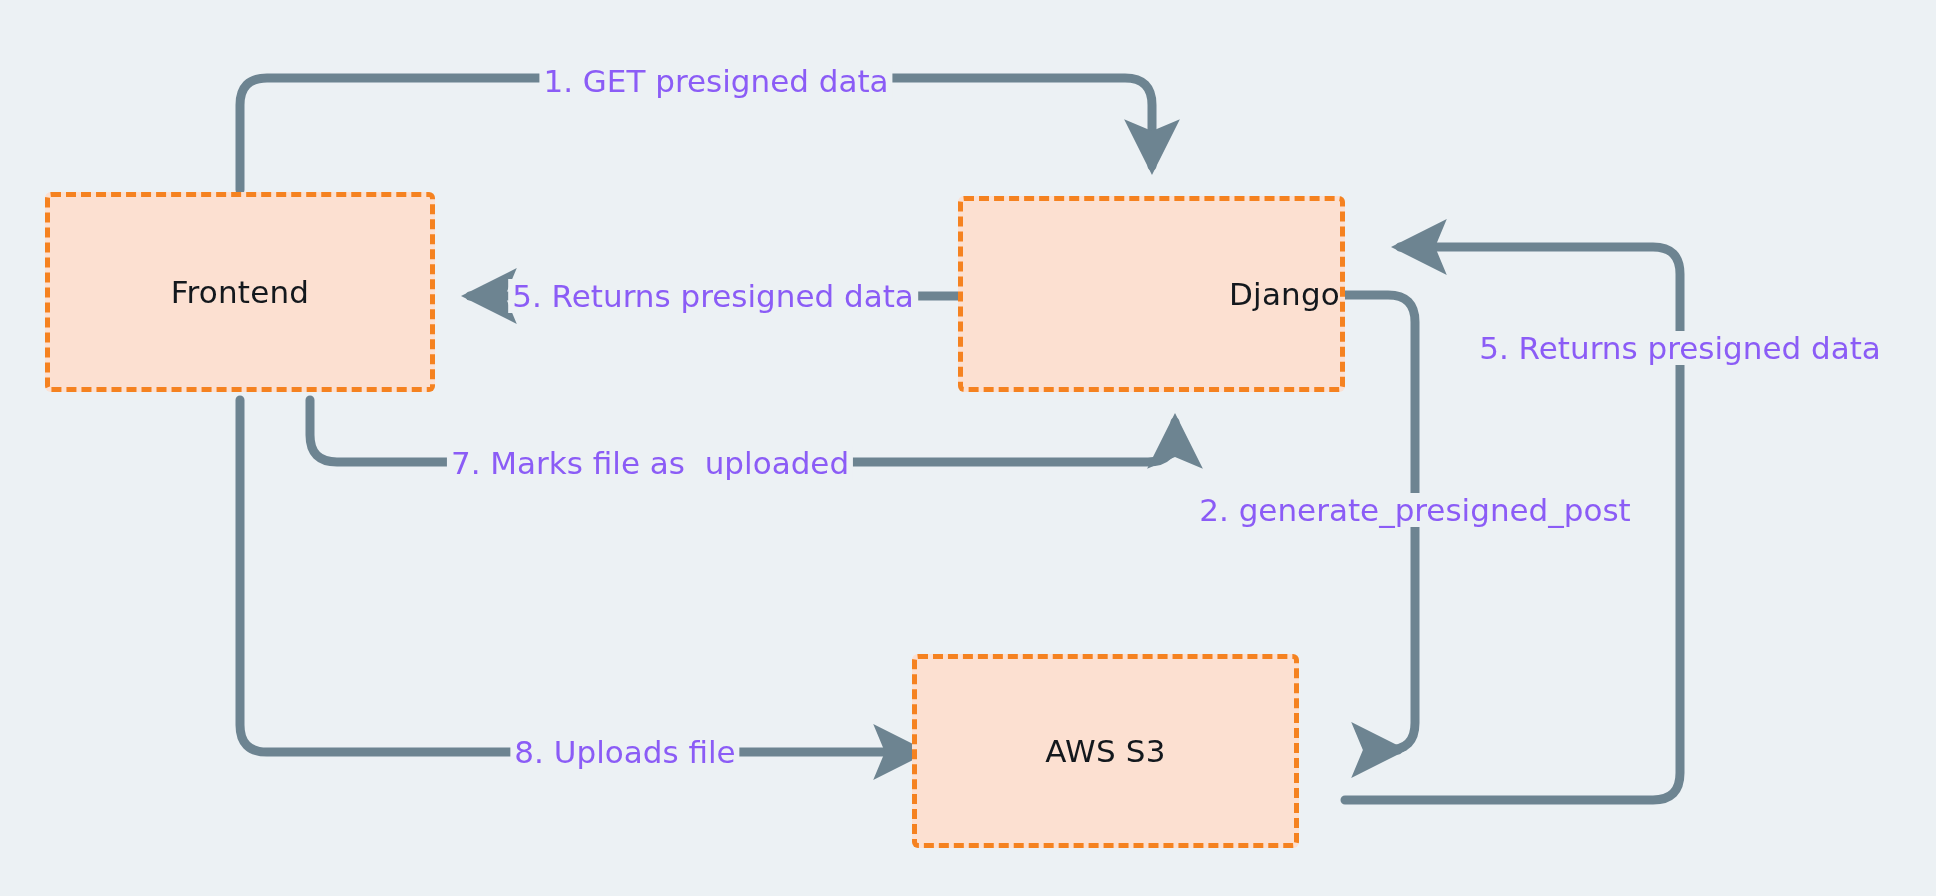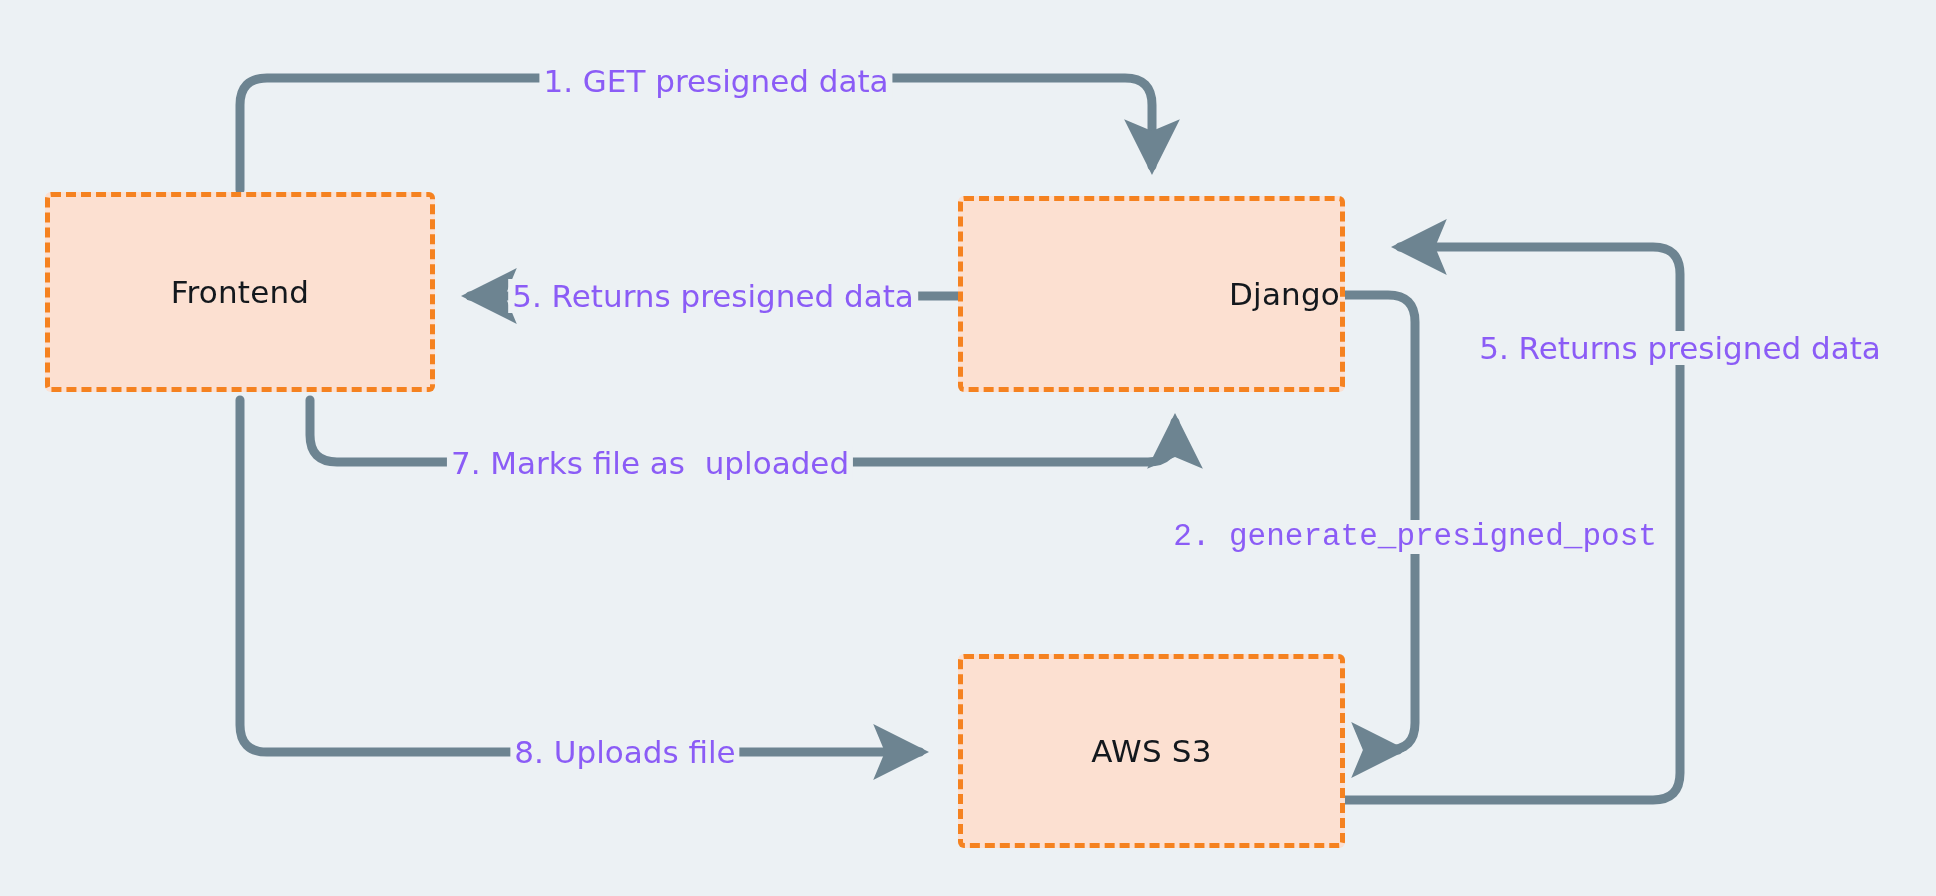--- a/index.html
+++ b/index.html
@@ -74,27 +74,27 @@
   </svg>
 
   <div class="node" style="left:45px; top:192px; width:390px; height:200px;">
     <span class="node-label">Frontend</span>
   </div>
 
   <div class="node" style="left:958px; top:196px; width:387px; height:196px;justify-content:flex-end;">
     <span class="node-label">Django</span>
   </div>
 
-  <div class="node" style="left:958px; top:654px; width:387px; height:194px;">
+  <div class="node" style="left:912px; top:654px; width:387px; height:194px;">
     <span class="node-label">AWS S3</span>
   </div>
 
   <div class="edge-label" style="left:716px; top:81px;">1. GET presigned data</div>
 
-  <div class="edge-label" style="left:1415px; top:537px;font-family:Liberation Mono, monospace;">2. generate_presigned_post</div>
+  <div class="edge-label" style="left:1415px; top:510px;">2. generate_presigned_post</div>
 
   <div class="edge-label" style="left:1680px; top:348px;">5. Returns presigned data</div>
 
   <div class="edge-label" style="left:713px; top:296px;">5. Returns presigned data</div>
 
   <div class="edge-label" style="left:625px; top:752px;">8. Uploads file</div>
 
   <div class="edge-label" style="left:650px; top:463px;">7. Marks file as  uploaded</div>
 
 </div>

